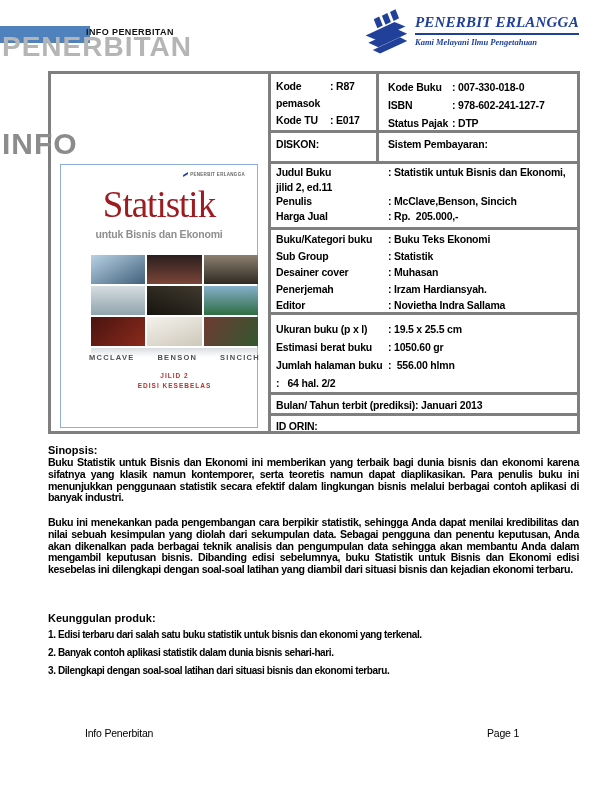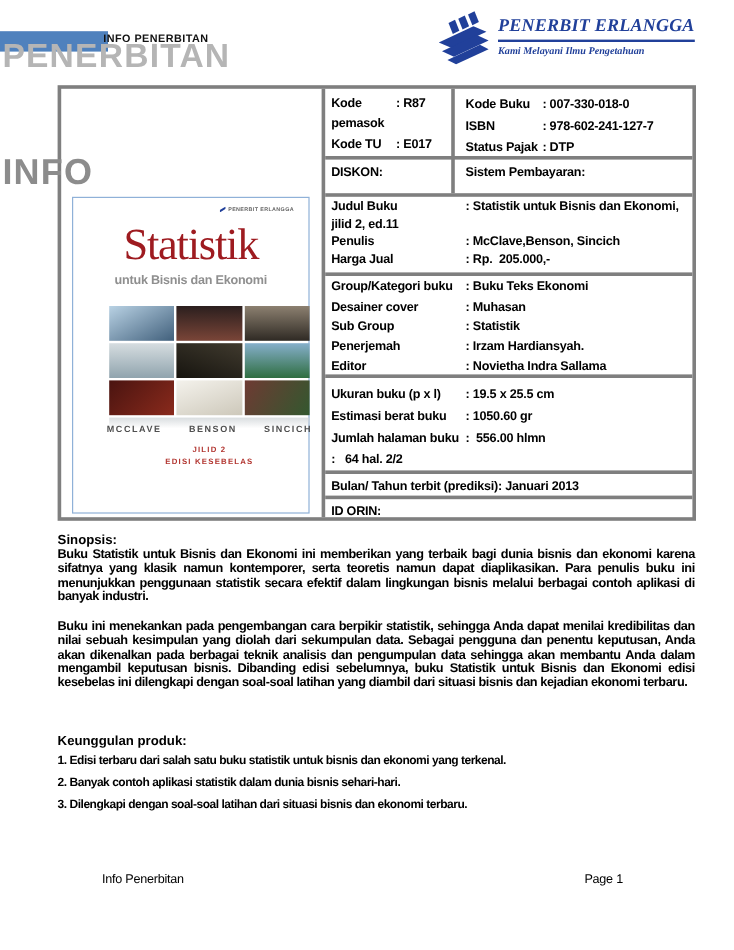--- a/index.html
+++ b/index.html
@@ -172,30 +172,30 @@
         <span class="v">: McClave,Benson, Sincich</span>
       </div>
     <div class="kv kw112">
         <span class="k">Harga Jual</span>
         <span class="v">: Rp.  205.000,-</span>
       </div>
   </div>
 
   <div class="abs tbl-text group-block">
     <div class="kv kw112">
-        <span class="k">Group/Kategori buku</span>
+        <span class="k">Buku/Kategori buku</span>
         <span class="v">: Buku Teks Ekonomi</span>
+      </div>
+    <div class="kv kw112">
+        <span class="k">Sub Group</span>
+        <span class="v">: Statistik</span>
       </div>
     <div class="kv kw112">
         <span class="k">Desainer cover</span>
         <span class="v">: Muhasan</span>
-      </div>
-    <div class="kv kw112">
-        <span class="k">Sub Group</span>
-        <span class="v">: Statistik</span>
       </div>
     <div class="kv kw112">
         <span class="k">Penerjemah</span>
         <span class="v">: Irzam Hardiansyah.</span>
       </div>
     <div class="kv kw112">
         <span class="k">Editor</span>
         <span class="v">: Novietha Indra Sallama</span>
       </div>
   </div>

